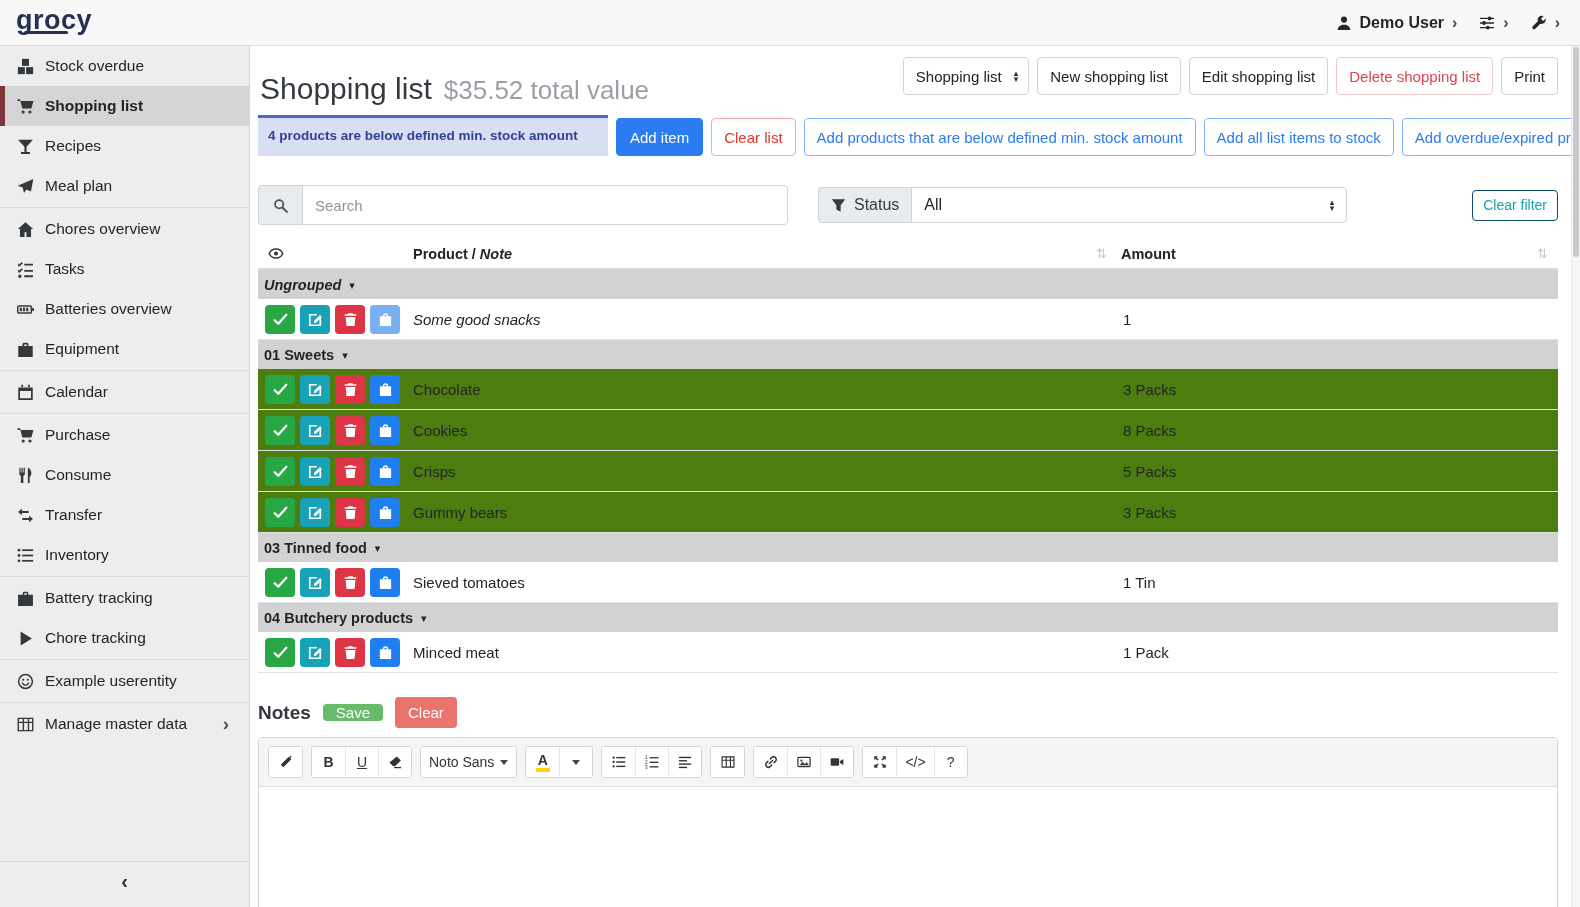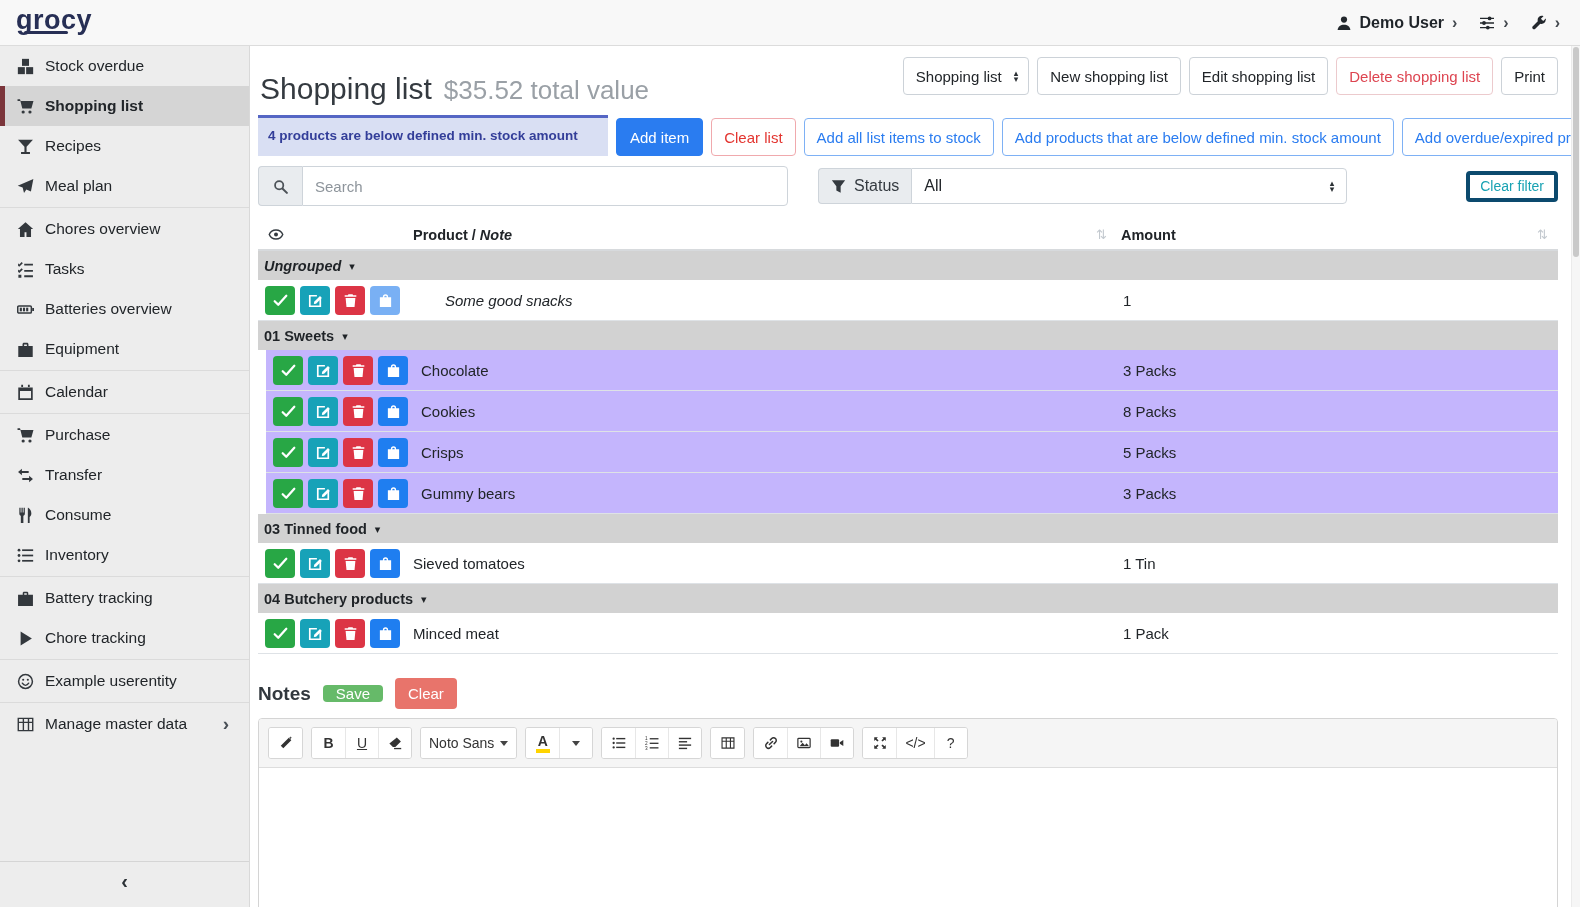--- a/index.html
+++ b/index.html
@@ -41,57 +41,57 @@
   .updown::after{content:"\25BE";}
   .btn{height:38px;padding:0 12px;background:#fff;border:1px solid #ccd2d8;border-radius:4px;font-size:15px;color:#212529;display:flex;align-items:center;white-space:nowrap;}
   .btn.danger-text{color:#dd4450;border-color:#eccacd;}
 
   .action-row{display:flex;gap:8px;margin-top:9px;align-items:flex-end;}
   .alert-min{flex:0 0 350px;height:41px;border-top:3px solid #5566c4;background:#d9dff3;color:#333e99;font-weight:bold;font-size:13.5px;padding:10px 10px 0 10px;}
   .btn-primary{height:38px;padding:0 13px;background:#2a7cf0;border:1px solid #2a7cf0;color:#fff;border-radius:4px;font-size:15px;white-space:nowrap;}
   .btn-o-danger{height:38px;padding:0 12px;background:#fff;border:1px solid #f0a9ad;color:#e3342f;border-radius:4px;font-size:15px;white-space:nowrap;}
   .btn-o-primary{height:38px;padding:0 12px;background:#fff;border:1px solid #7eb1f5;color:#2a7cf0;border-radius:4px;font-size:15px;white-space:nowrap;}
 
-  .filter-row{display:flex;align-items:center;margin-top:10px;}
+  .filter-row{display:flex;align-items:center;margin-top:29px;}
   .search-group{display:flex;width:530px;height:40px;}
   .sg-addon{width:44px;background:#e9ecef;border:1px solid #ced4da;border-right:none;border-radius:4px 0 0 4px;display:flex;align-items:center;justify-content:center;color:#4c5258;}
   .sg-addon svg{width:15px;height:15px;}
   .sg-input{flex:1;border:1px solid #ced4da;border-radius:0 4px 4px 0;padding:0 12px;font-size:15px;color:#495057;outline:none;background:#fff;}
   .sg-input::placeholder{color:#8d949b;}
   .status-group{display:flex;height:36px;margin-left:30px;}
   .st-addon{background:#e9ecef;border:1px solid #ced4da;border-right:none;border-radius:4px 0 0 4px;display:flex;align-items:center;gap:8px;padding:0 12px;font-size:16px;color:#343a40;}
   .st-addon svg{width:15px;height:15px;color:#343a40;}
   .st-select{width:436px;border:1px solid #ced4da;border-radius:0 4px 4px 0;background:#fff;display:flex;align-items:center;justify-content:space-between;padding:0 12px;font-size:16px;color:#212529;cursor:pointer;}
-  .clear-filter{margin-left:auto;height:31px;padding:0 10px;color:#18a2b3;border:4px solid #0c4a6e;border-radius:4px;background:#fff;font-size:14px;display:flex;align-items:center;}
+  .clear-filter{margin-left:auto;height:31px;padding:0 10px;color:#18a2b3;border:1px solid #0c4a6e;border-radius:4px;background:#fff;font-size:14px;display:flex;align-items:center;}
 
   
   .s-table{margin-top:14px;}
   .t-head{display:grid;grid-template-columns:155px 1fr 437px;align-items:center;height:31px;border-bottom:2px solid #d7dadd;}
   .th{font-size:14.5px;font-weight:bold;color:#212529;display:flex;align-items:center;}
   .th.eye-col{padding-left:9px;color:#343a40;}
   .th.eye-col svg{width:18px;height:15px;cursor:pointer;}
   .th.product-col{justify-content:space-between;padding-right:14px;}
   .th.amount-col{justify-content:space-between;padding-right:10px;}
   .th .italic{font-style:italic;margin-left:4px;}
   .sort-icon{color:#c3c9cf;font-size:13px;font-weight:normal;cursor:pointer;}
   .group-row{background:#d2d2d2;height:29px;display:flex;align-items:center;gap:8px;padding-left:6px;font-size:14.5px;font-weight:bold;color:#1f2327;cursor:pointer;}
   .group-row.italic .group-label{font-style:italic;}
   .caret{font-size:11px;color:#1f2327;margin-top:1px;}
   .item-row{display:grid;grid-template-columns:155px 1fr 437px;height:41px;border-bottom:1px solid #dee2e6;background:#fff;align-items:center;}
-  .item-row.highlighted{background:#c4b5fd;margin-left:8px;}
+  .item-row.highlighted{background:#4d7c0f;}
   .cell-actions{display:flex;gap:5px;padding-left:7px;}
   .act{width:30px;height:29px;border:none;border-radius:4px;display:flex;align-items:center;justify-content:center;color:#fff;padding:0;}
   .act svg{width:15px;height:15px;}
   .act.done{background:#28a745;}
   .act.edit{background:#17a2b8;}
   .act.del{background:#dc3545;}
   .act.bag{background:#1f7ef0;}
   .act.bag.light{background:#79b0f4;}
   .cell-product{font-size:15px;color:#212529;}
-  .cell-product.note{font-style:italic;margin-left:32px;}
+  .cell-product.note{font-style:italic;}
   .cell-amount{font-size:15px;color:#212529;padding-left:2px;}
 
   
   .notes-head{display:flex;align-items:center;gap:12px;margin-top:24px;}
   .notes-title{font-size:19px;font-weight:bold;color:#32383e;}
   .btn-save{background:#66ba69;color:#fff;border:none;border-radius:4px;height:17px;padding:0 13px;font-size:15px;}
   .btn-clearn{background:#e8746b;color:#fff;border:none;border-radius:4px;height:31px;padding:0 13px;font-size:15px;}
   .editor{margin-top:9px;border:1px solid #d4d4d4;border-radius:4px;overflow:hidden;}
   .ed-toolbar{background:#f5f5f5;border-bottom:1px solid #ddd;padding:8px 9px;display:flex;gap:8px;align-items:center;}
   .tb-group{display:flex;border:1px solid #d6d6d6;border-radius:3px;background:#fff;overflow:hidden;}
@@ -340,29 +340,29 @@
         </div>
         <div class="nav-divider"></div>
         <div class="nav-item">
           <svg class="nav-icon">
             <use href="#shopping-cart-icon"></use>
           </svg>
           <span class="nav-label">Purchase</span>
         </div>
         <div class="nav-item">
           <svg class="nav-icon">
+            <use href="#utensils-icon"></use>
+          </svg>
+          <span class="nav-label">Consume</span>
+        </div>
+        <div class="nav-item">
+          <svg class="nav-icon">
             <use href="#exchange-icon"></use>
           </svg>
           <span class="nav-label">Transfer</span>
-        </div>
-        <div class="nav-item">
-          <svg class="nav-icon">
-            <use href="#utensils-icon"></use>
-          </svg>
-          <span class="nav-label">Consume</span>
         </div>
         <div class="nav-item">
           <svg class="nav-icon">
             <use href="#list-icon"></use>
           </svg>
           <span class="nav-label">Inventory</span>
         </div>
         <div class="nav-divider"></div>
         <div class="nav-item">
           <svg class="nav-icon">
@@ -413,22 +413,22 @@
         <button class="btn">Edit shopping list</button>
         <button class="btn danger-text">Delete shopping list</button>
         <button class="btn">Print</button>
       </div>
     </div>
 
     <div class="action-row">
       <div class="alert-min">4 products are below defined min. stock amount</div>
       <button class="btn-primary">Add item</button>
       <button class="btn-o-danger">Clear list</button>
+      <button class="btn-o-primary">Add products that are below defined min. stock amount</button>
       <button class="btn-o-primary">Add all list items to stock</button>
-      <button class="btn-o-primary">Add products that are below defined min. stock amount</button>
       <button class="btn-o-primary">Add overdue/expired products</button>
     </div>
 
     <div class="filter-row">
       <div class="search-group">
         <span class="sg-addon">
           <svg>
               <use href="#search-icon"></use>
             </svg>
         </span>

